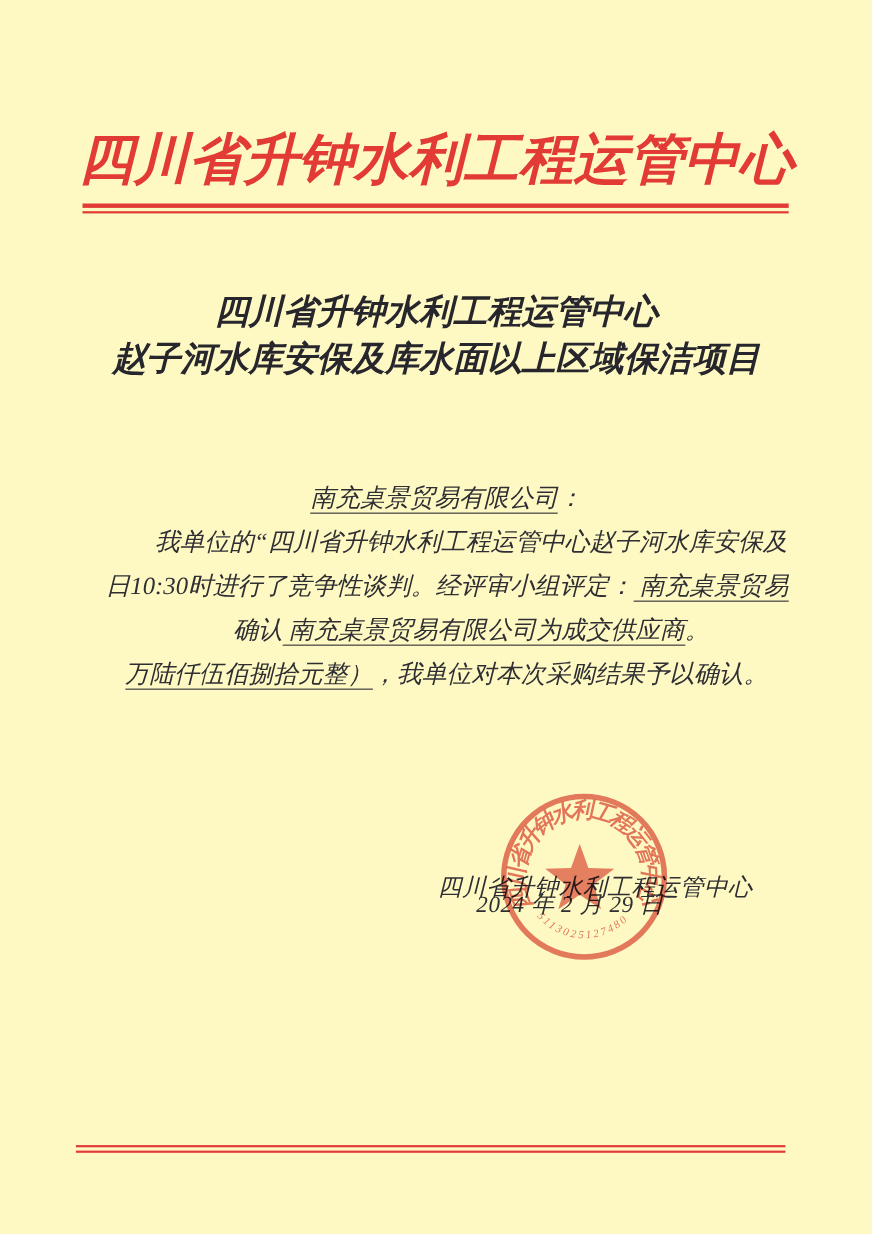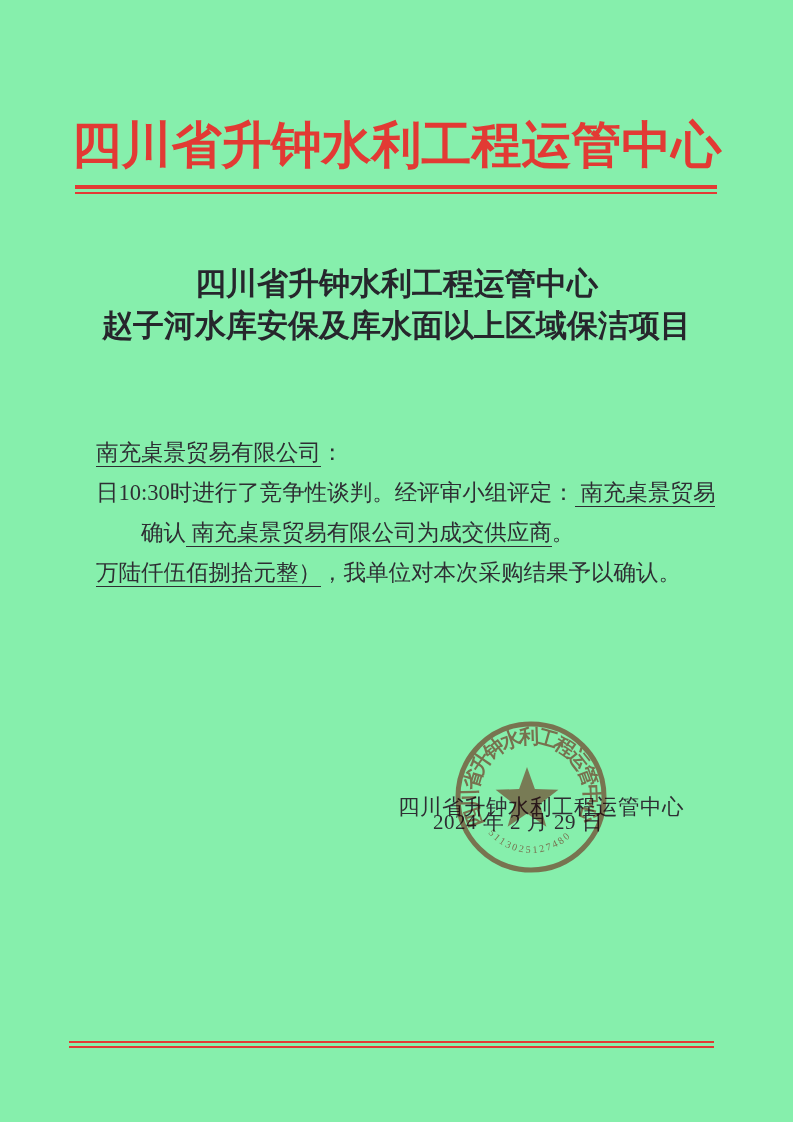--- a/index.html
+++ b/index.html
@@ -1,23 +1,24 @@
 <!DOCTYPE html>
 <html style="--red: #e23a34;"><head>
 <meta charset="utf-8">
 <style>
   html,body{margin:0;padding:0;background:#8a8a8a;}
   .page{
     position:relative;
     width:793px;height:1122px;
     margin:0 auto;
-    background:#86efac;
+    background:#fef9c3;
     overflow:hidden;
     font-family:"Liberation Serif","DejaVu Serif",serif;
     color:#2b2b30;
+    font-style:italic;
   }
   
   .lh-org{
     position:absolute;top:112px;left:0;width:100%;
     text-align:center;
     font-size:50px;font-weight:bold;
     letter-spacing:0px;
     color:var(--red,#e23a34);
     white-space:nowrap;
   }
@@ -31,20 +32,21 @@
     font-size:31px;font-weight:bold;
     line-height:42px;
     color:#26262c;
     white-space:nowrap;
   }
   
   .body-block{
     position:absolute;top:433px;left:96px;width:620px;
     font-size:22.5px;line-height:40px;
     color:#2e2e33;
+    text-align:center;
   }
   .bline{white-space:nowrap;height:40px;}
   .bline.indent{padding-left:45px;}
   .u{border-bottom:1.5px solid #2e2e33;padding-bottom:1px;}
   
   .sig-org{
     position:absolute;top:792px;left:398px;
     font-size:21.5px;letter-spacing:0.5px;white-space:nowrap;
     color:#2e2e33;
   }
@@ -79,20 +81,23 @@
 
   <div class="doc-title">
     <div>四川省升钟水利工程运管中心</div>
     <div>赵子河水库安保及库水面以上区域保洁项目</div>
   </div>
 
   <div class="body-block">
     <div class="bline">
       <span class="u">南充桌景贸易有限公司</span><span>：</span>
     </div>
+    <div class="bline indent">
+      <span>我单位的“四川省升钟水利工程运管中心赵子河水库安保及</span>
+    </div>
     <div class="bline">
       <span>日10:30时进行了竞争性谈判。经评审小组评定：</span><span class="u">&nbsp;南充桌景贸易</span>
     </div>
     <div class="bline indent">
       <span>确认</span><span class="u">&nbsp;南充桌景贸易有限公司为成交供应商</span><span>。</span>
     </div>
     <div class="bline">
       <span class="u">万陆仟伍佰捌拾元整）</span><span>，我单位对本次采购结果予以确认。</span>
     </div>
   </div>

